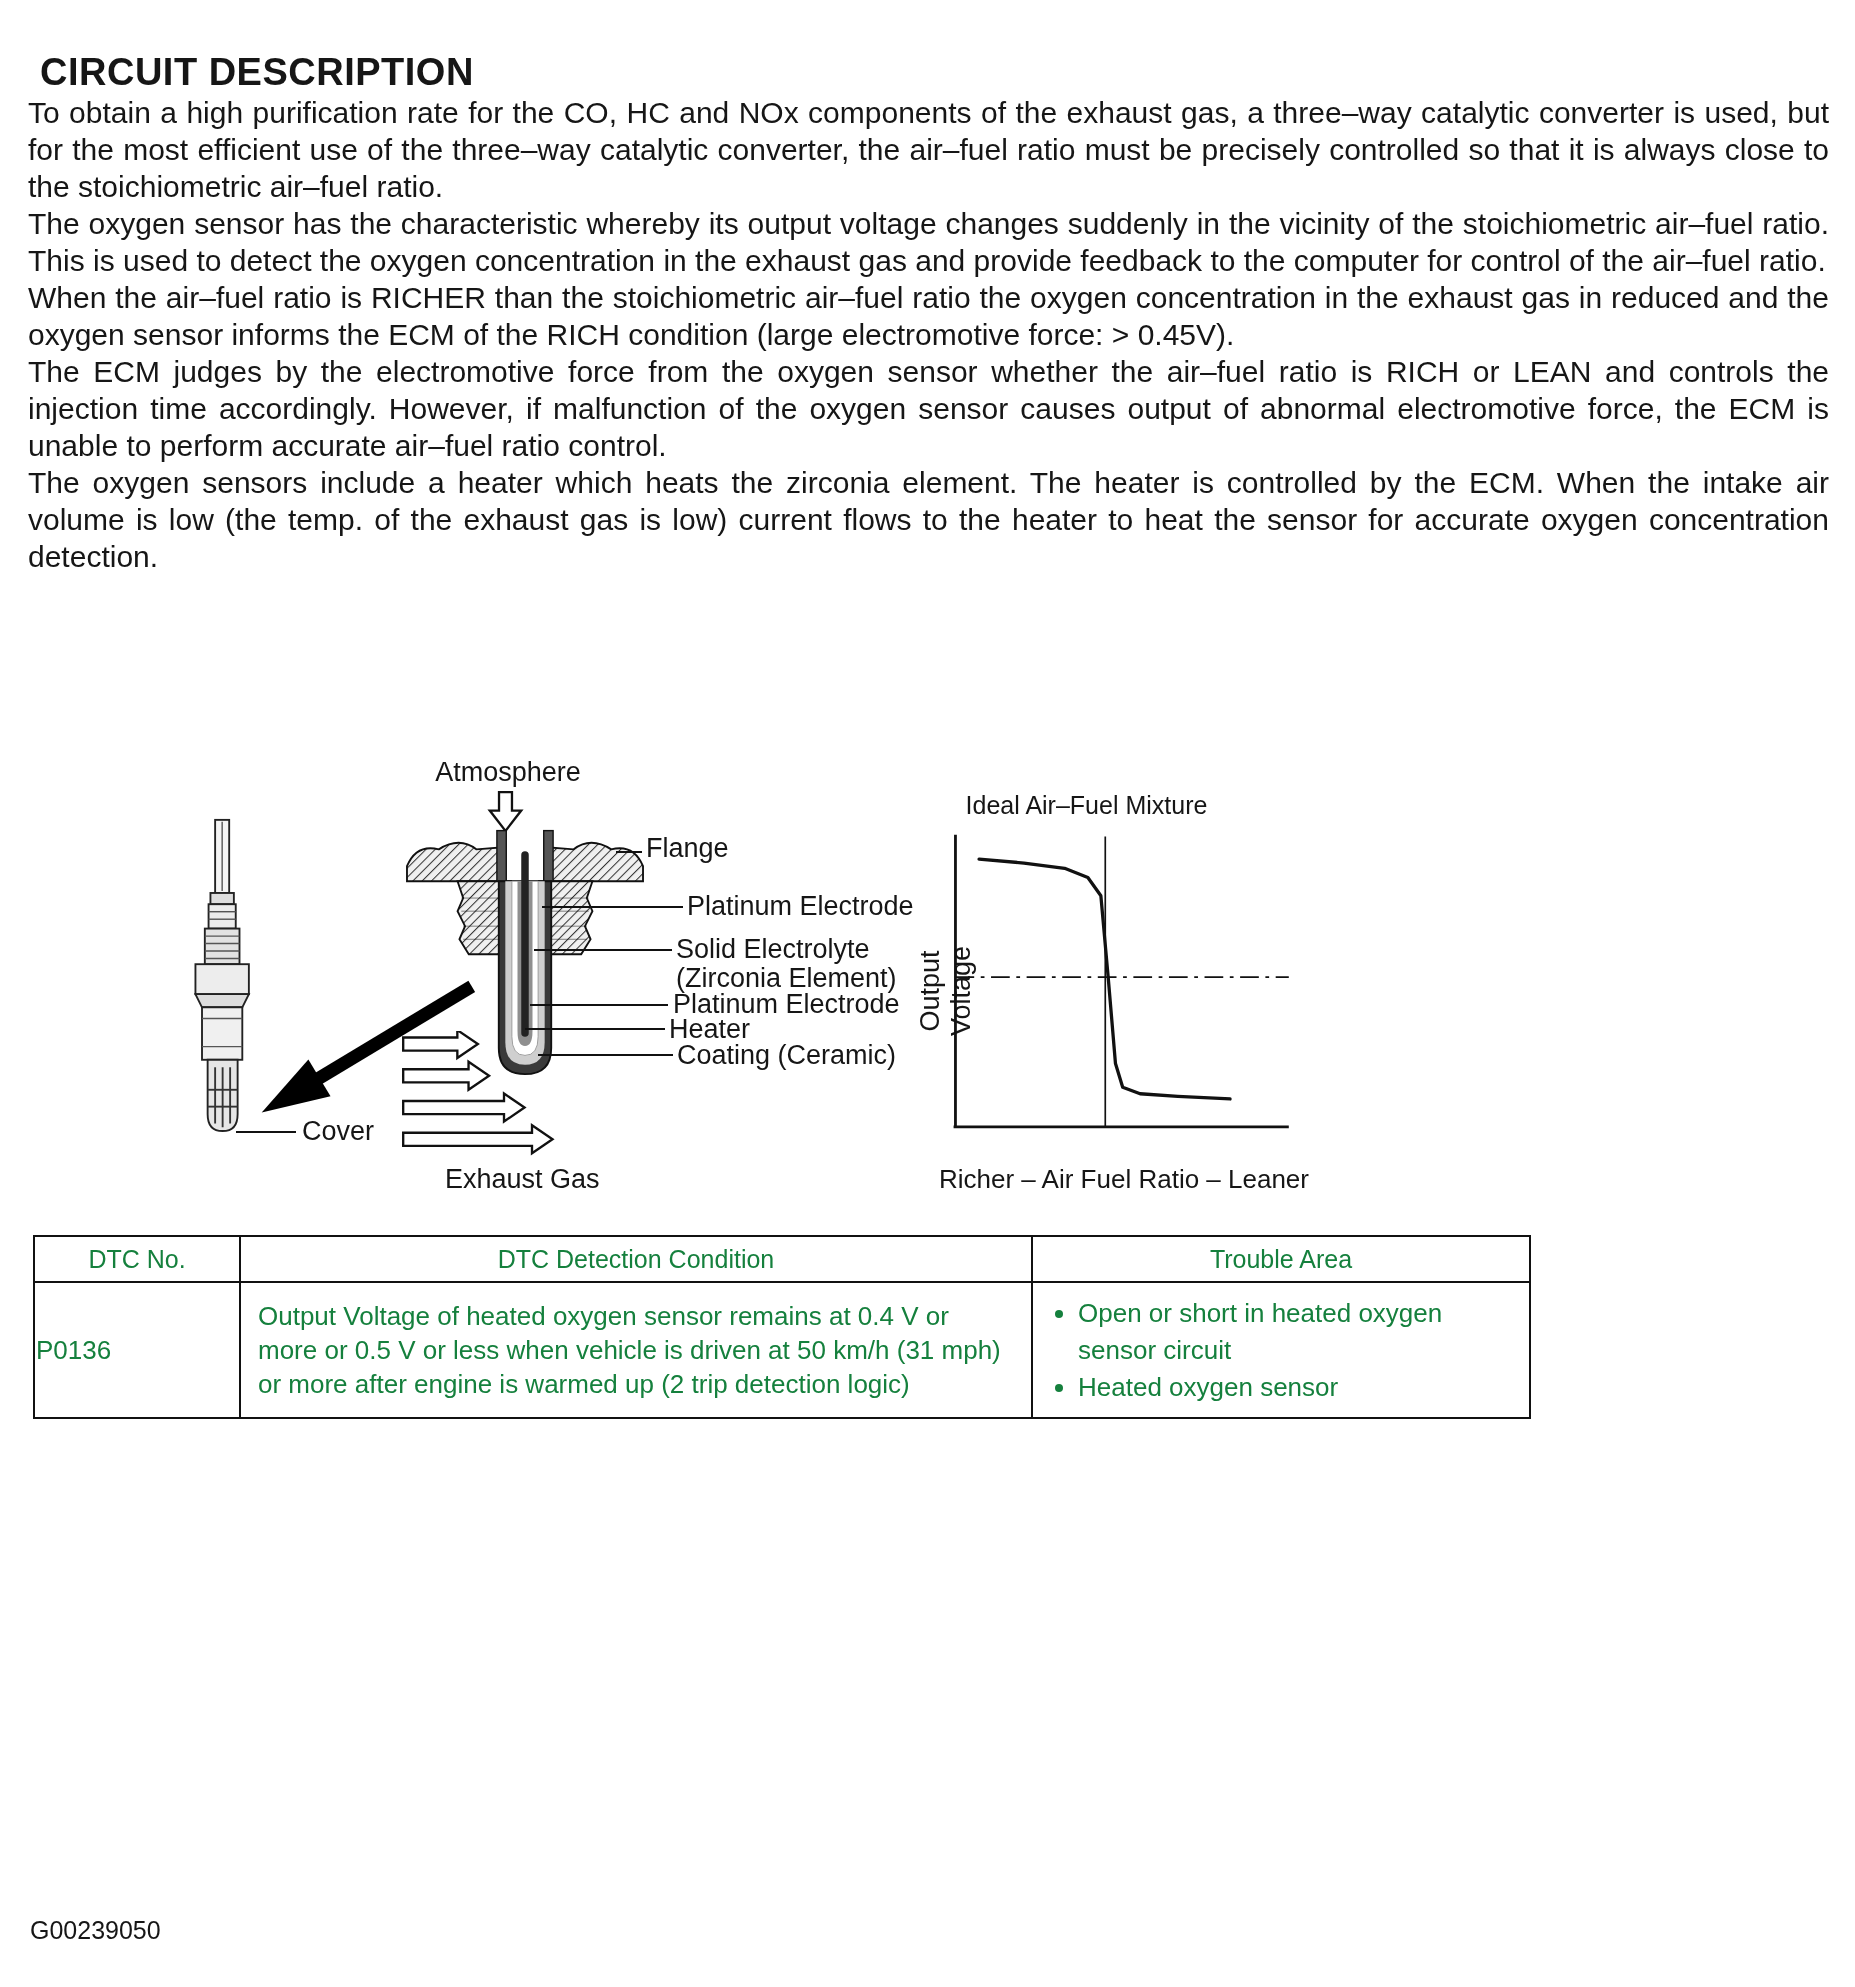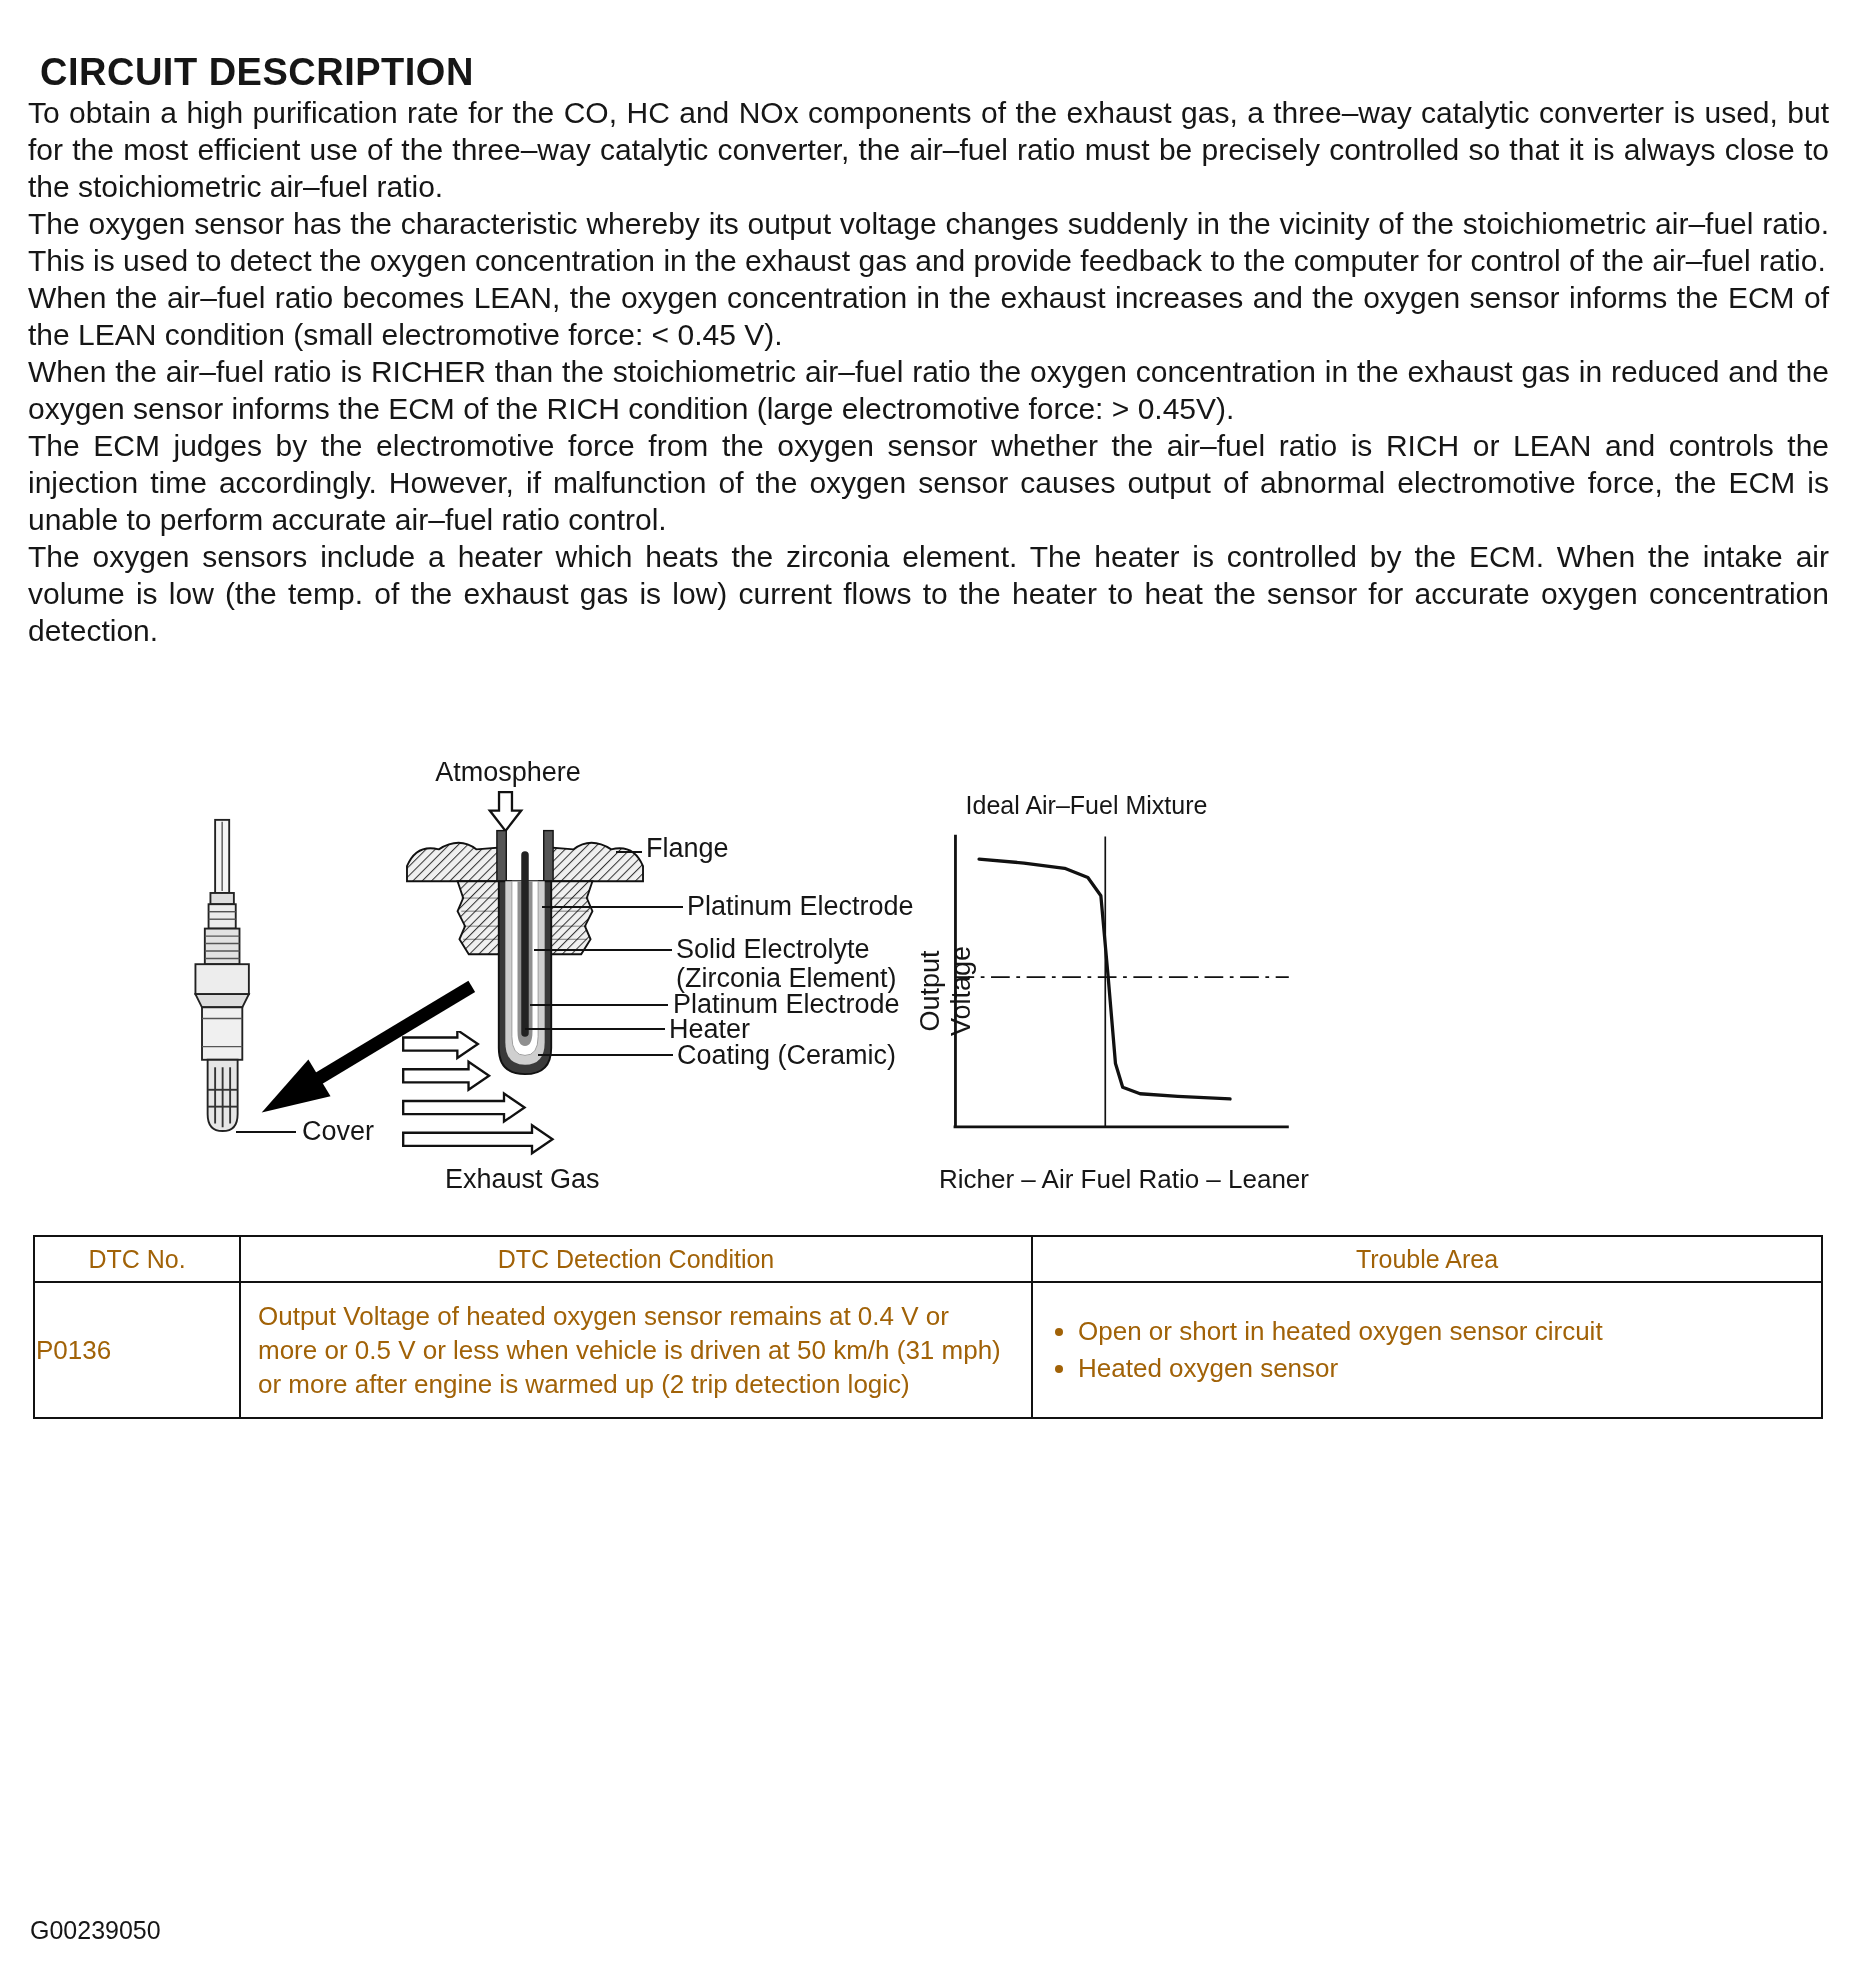--- a/index.html
+++ b/index.html
@@ -24,22 +24,22 @@
   .leader { position:absolute; height:0; border-top:2.3px solid #111; }
   .chart { position:absolute; left:918px; top:37px; width:412px; height:440px; }
   .chart-title { position:absolute; left:0; top:9.4px; width:337px; text-align:center; font-size:25px; }
   .ylabel {
     position:absolute; left:-61px; top:178px; width:178px; text-align:center;
     font-size:27px; transform:rotate(-90deg);
   }
   .xlabel { position:absolute; left:0; top:382px; width:412px; text-align:center; font-size:26px; }
   .plot { position:absolute; left:0; top:49px; }
   .dtc-table {
-    position:absolute; left:33px; top:1235px; width:1790px;
-    border-collapse:collapse; font-size:26px; color:#a16207;
+    position:absolute; left:33px; top:1235px; width:1498px;
+    border-collapse:collapse; font-size:26px; color:#15803d;
   }
   .dtc-table th, .dtc-table td { border:2.3px solid #111; }
   .dtc-table th { font-weight:400; padding:7.5px 9.4px; text-align:center; font-size:25px; }
   .col-dtc { width:206px; }
   .col-cond { width:792px; }
   .cell-dtc { text-align:left;margin-top:48px; }
   .cell-cond { padding:16px 17px; line-height:34px; text-align:left; }
   .cell-trouble { padding:9.4px 15px; vertical-align:middle; }
   .cell-trouble ul { margin:0; padding-left:30px; }
   .cell-trouble li { line-height:37px; }
@@ -48,21 +48,20 @@
 </head>
 <body>
 
 <div class="page">
 
   <h1 class="page-title">CIRCUIT DESCRIPTION</h1>
 
   <div class="body-text">
     <p>To obtain a high purification rate for the CO, HC and NOx components of the exhaust gas, a three–way catalytic converter is used, but for the most efficient use of the three–way catalytic converter, the air–fuel ratio must be precisely controlled so that it is always close to the stoichiometric air–fuel ratio.</p>
     <p>The oxygen sensor has the characteristic whereby its output voltage changes suddenly in the vicinity of the stoichiometric air–fuel ratio. This is used to detect the oxygen concentration in the exhaust gas and provide feedback to the computer for control of the air–fuel ratio.</p>
-    <p>When the air–fuel ratio becomes LEAN, the oxygen concentration in the exhaust increases and the oxygen sensor informs the ECM of the LEAN condition (small electromotive force: &lt; 0.45 V).</p>
     <p>When the air–fuel ratio is RICHER than the stoichiometric air–fuel ratio the oxygen concentration in the exhaust gas in reduced and the oxygen sensor informs the ECM of the RICH condition (large electromotive force: &gt; 0.45V).</p>
     <p>The ECM judges by the electromotive force from the oxygen sensor whether the air–fuel ratio is RICH or LEAN and controls the injection time accordingly. However, if malfunction of the oxygen sensor causes output of abnormal electromotive force, the ECM is unable to perform accurate air–fuel ratio control.</p>
     <p>The oxygen sensors include a heater which heats the zirconia element. The heater is controlled by the ECM. When the intake air volume is low (the temp. of the exhaust gas is low) current flows to the heater to heat the sensor for accurate oxygen concentration detection.</p>
   </div>
 
   <div class="figure">
 
     <div class="lbl" style="left:433px; top:13px; width:150px; text-align:center;">Atmosphere</div>
     <svg width="37" height="43" viewBox="0 0 40 46" style="left:487px; top:45px;">
       <polygon points="13,2 27,2 27,22 37,22 20,44 3,22 13,22" fill="#ffffff" stroke="#111" stroke-width="2.5"></polygon>

